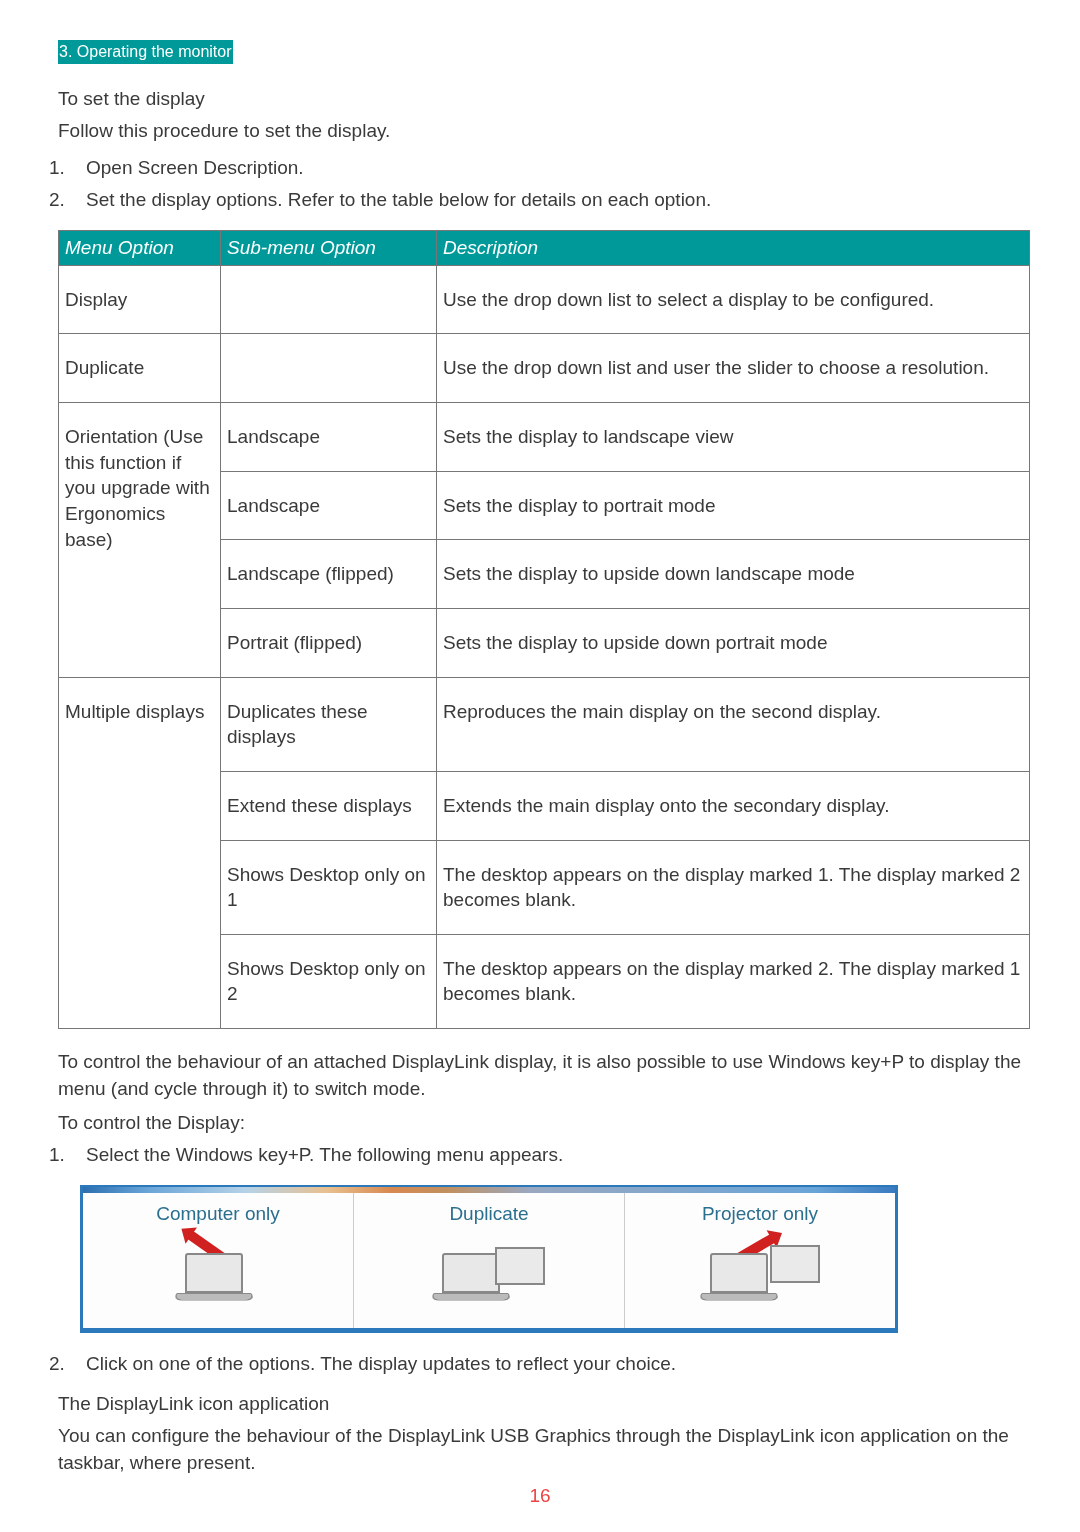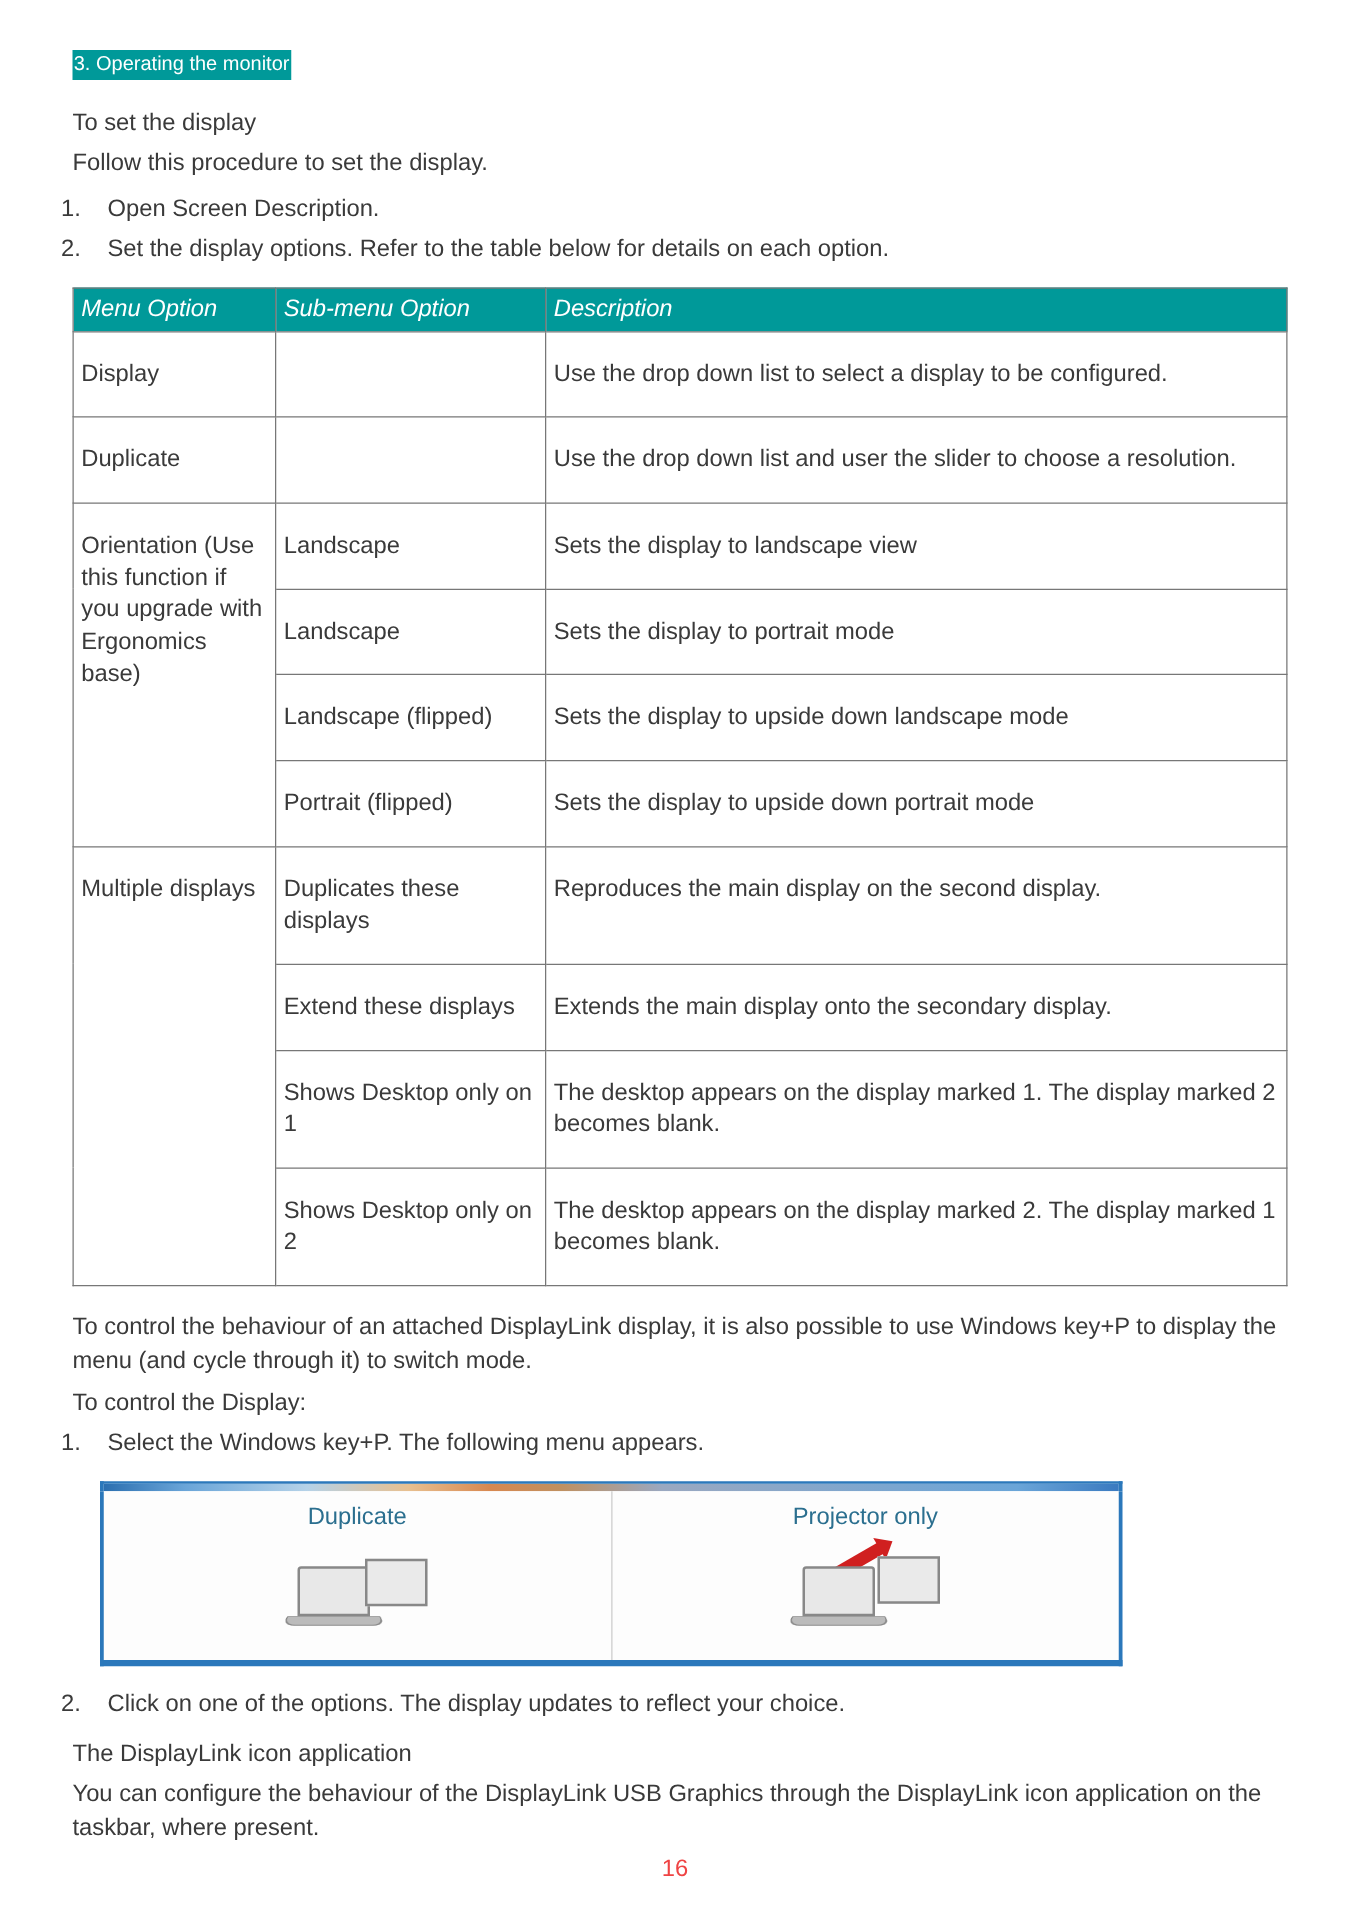--- a/index.html
+++ b/index.html
@@ -252,20 +252,30 @@
 
 <div class="heading">To control the Display:</div>
 
 <ol>
   <li>Select the Windows key+P. The following menu appears.</li>
 </ol>
 
 <div class="display-menu-wrap">
   <div class="display-menu-bar"></div>
   <div class="display-menu">
+    <div class="display-option">
+      <div class="display-option-label">Computer only</div>
+      <div class="option-graphic">
+        <div class="red-arrow reverse" style="left:28px; top:2px; transform:rotate(35deg);"></div>
+        <div class="laptop">
+            <div class="laptop-screen"></div>
+            <div class="laptop-base"></div>
+          </div>
+      </div>
+    </div>
     <div class="display-option">
       <div class="display-option-label">Duplicate</div>
       <div class="option-graphic">
         <div class="laptop" style="left:38%;">
             <div class="laptop-screen"></div>
             <div class="laptop-base"></div>
           </div>
         <div class="monitor" style="right:4px; top:8px;"></div>
       </div>
     </div>

